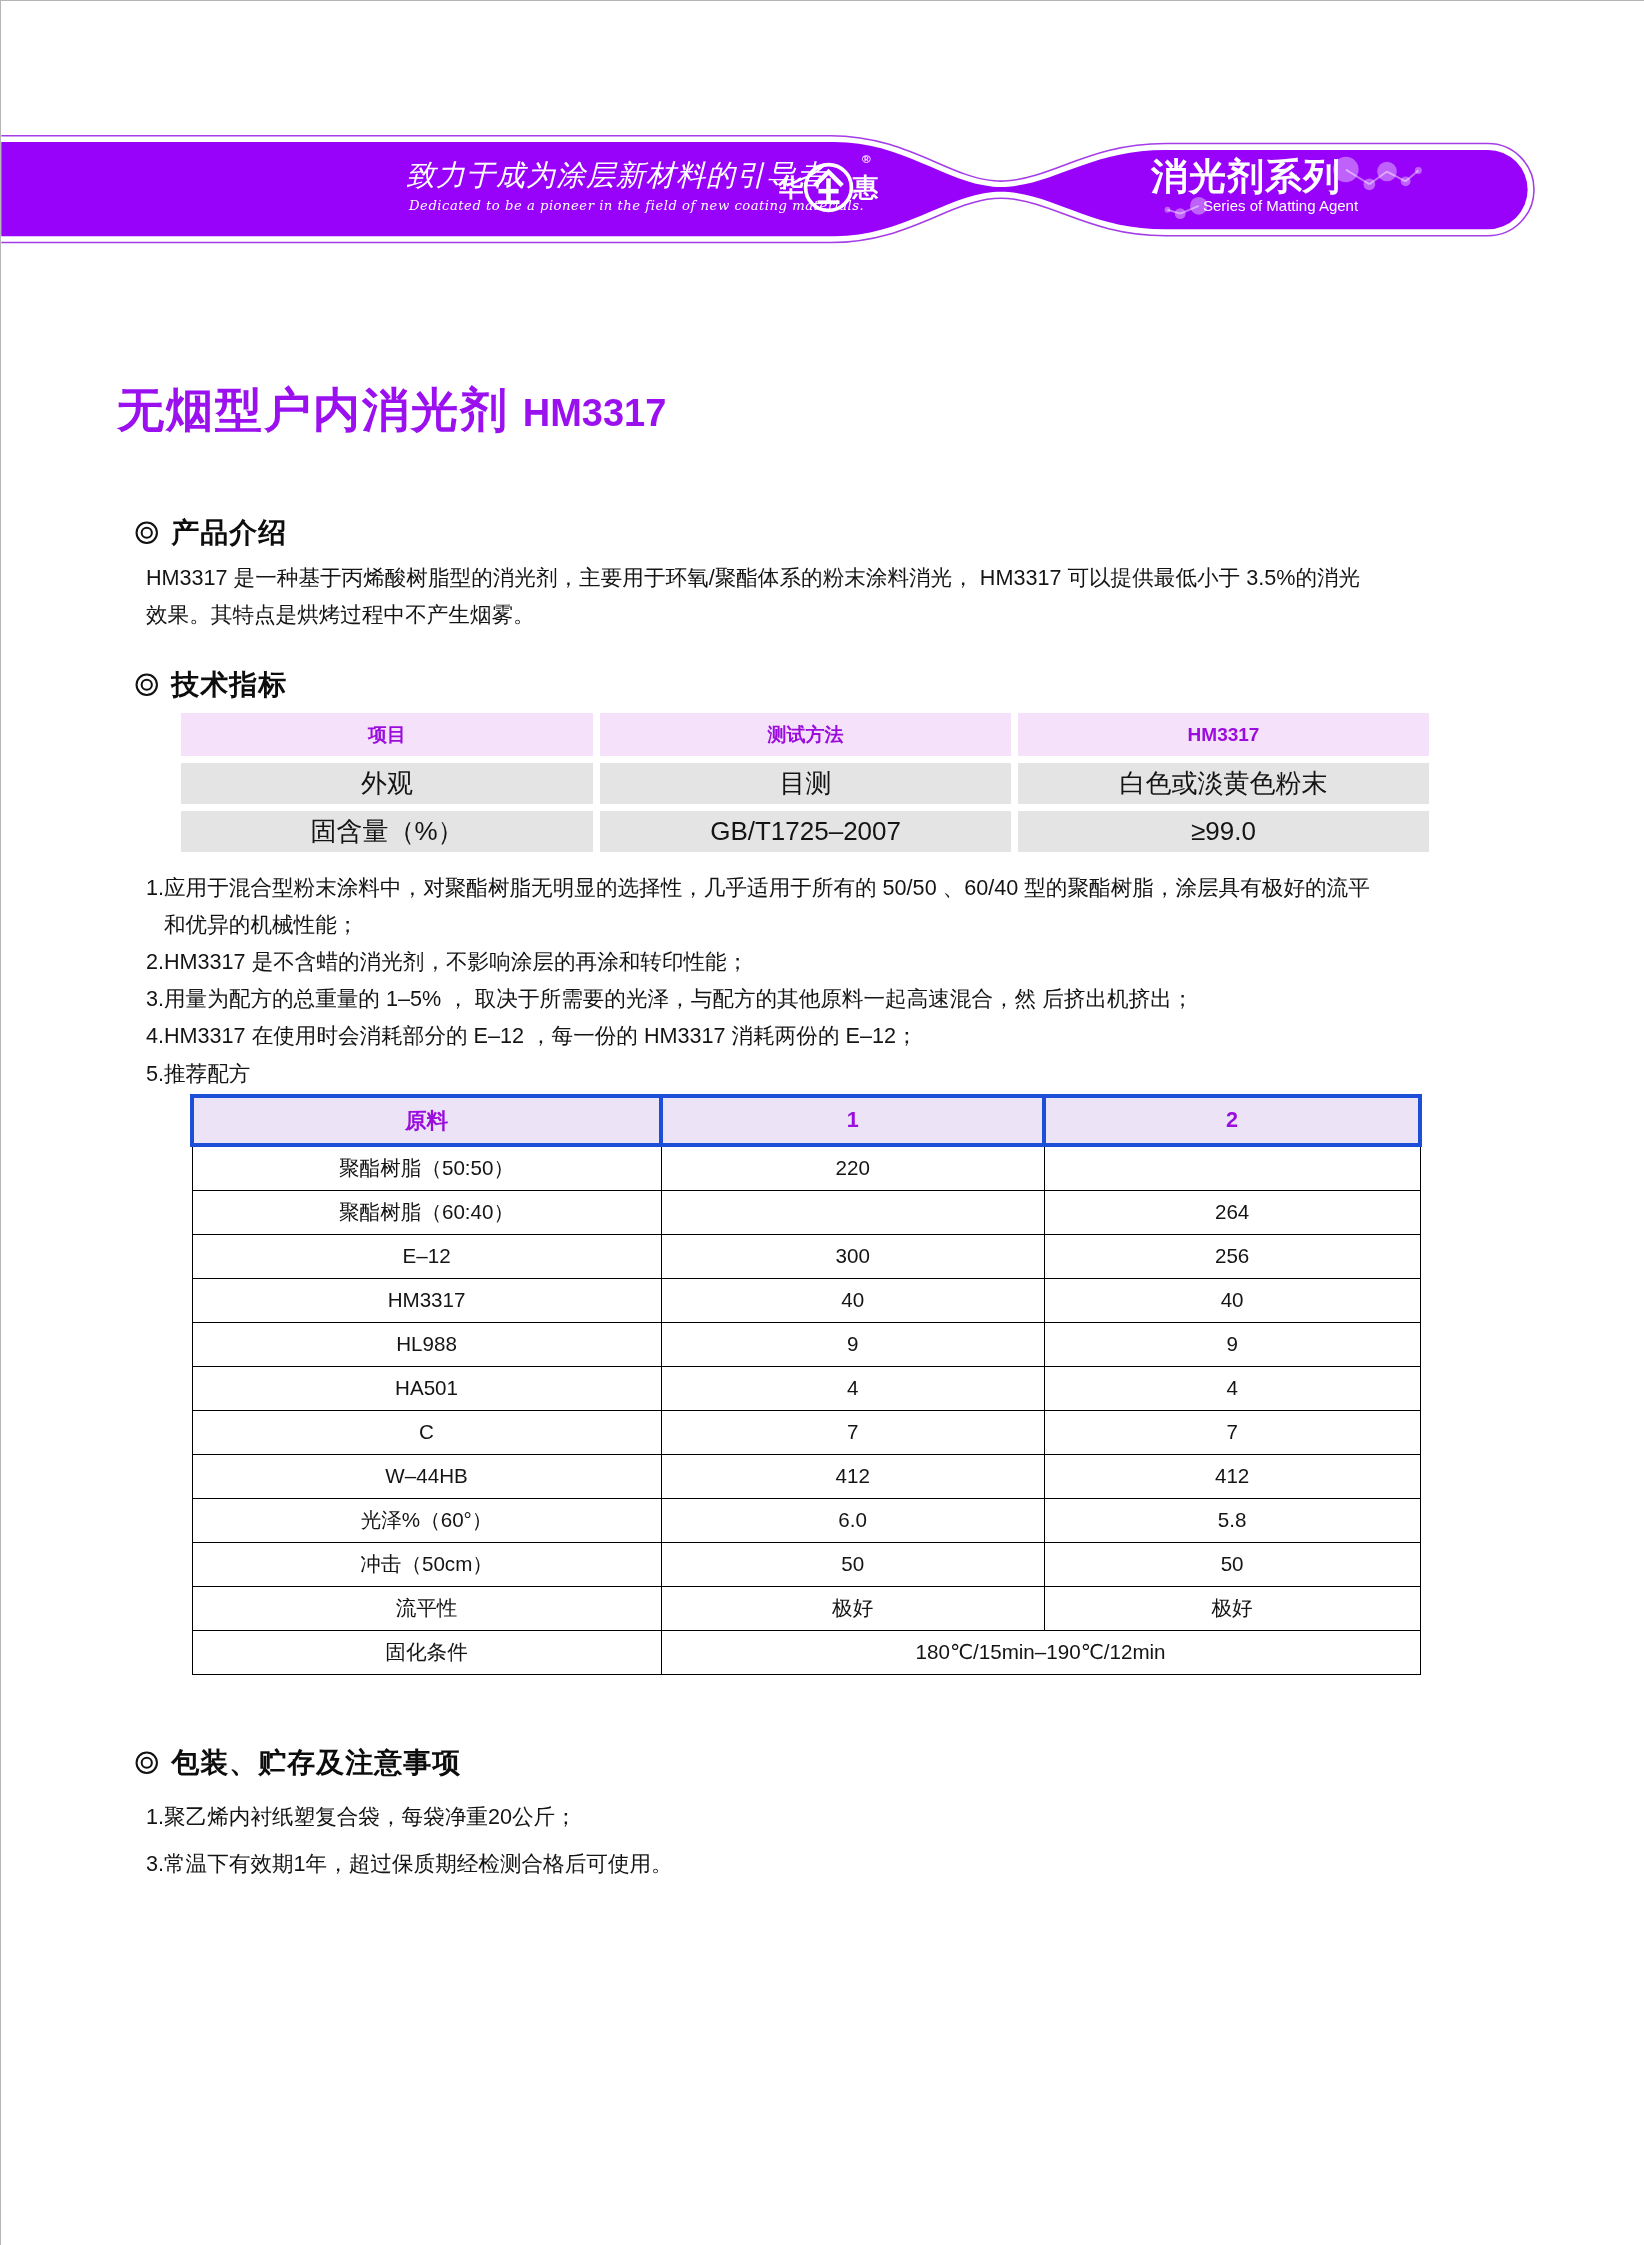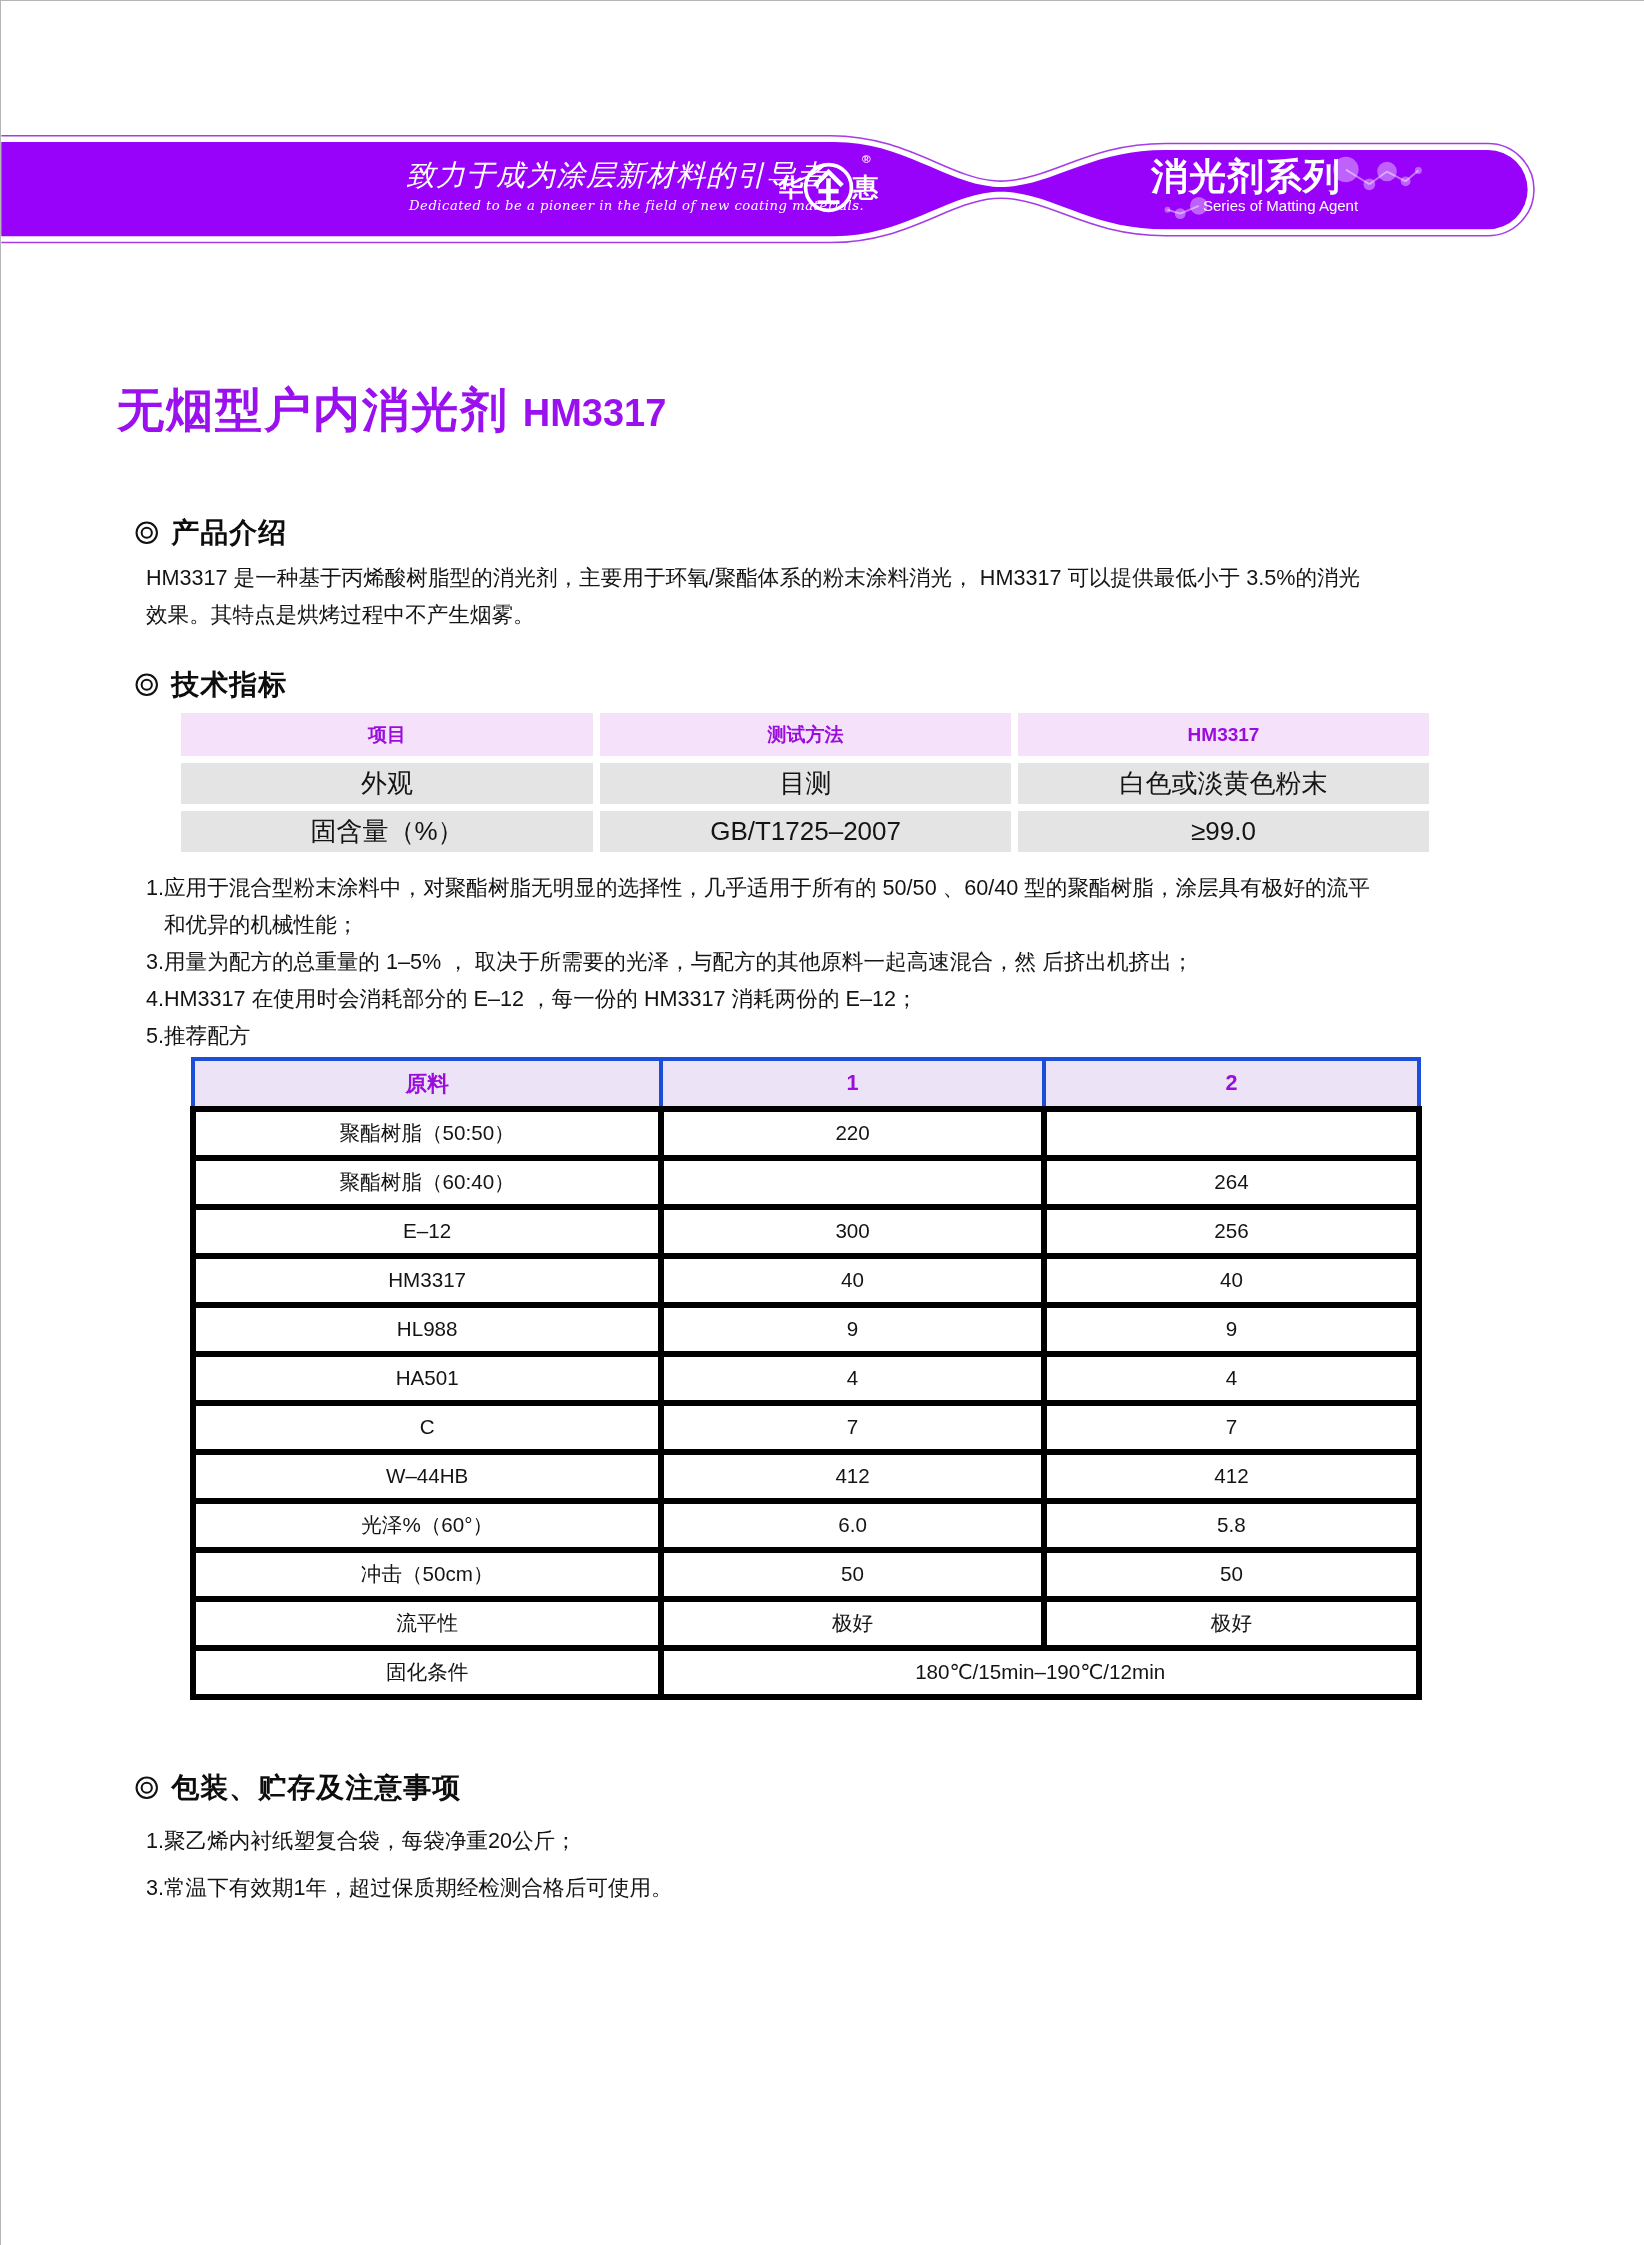--- a/index.html
+++ b/index.html
@@ -47,21 +47,21 @@
   table.spec-table th{background:#f5e1f9;color:#9a0ddd;font-size:19px;font-weight:bold;
                       height:41px;text-align:center;}
   table.spec-table td{background:#e4e4e4;color:#141414;font-size:26px;
                       height:39px;text-align:center;}
 
   
   table.formula-table{border-collapse:collapse;margin:2px 0 0 189px;width:1232px;table-layout:fixed;}
   table.formula-table th{background:#ece3f6;color:#9a0ddd;font-size:21.6px;font-weight:bold;
                          border:4px solid #1d4ed8;height:43px;text-align:center;}
   table.formula-table td{background:#fff;color:#141414;font-size:20.6px;
-                         border:6px solid #000000;height:41px;text-align:center;}
+                         border:1px solid #000000;height:41px;text-align:center;}
 
   .mt-specs{margin-top:34px;}
   .mt-app{margin-top:55px;}
   .mt-pack{margin-top:71px;}
   .mt-intro{margin-top:73px;}
 </style>
 </head>
 <body>
 
 <div class="page">
@@ -175,20 +175,21 @@
           <td>固含量（%）</td>
           <td>GB/T1725–2007</td>
           <td>≥99.0</td>
         </tr>
       </tbody>
   </table>
 
   <div class="num-list">
       <div class="li">1.应用于混合型粉末涂料中，对聚酯树脂无明显的选择性，几乎适用于所有的 50/50 、60/40 型的聚酯树脂，涂层具有极好的流平
    和优异的机械性能；</div>
+      <div class="li">2.HM3317 是不含蜡的消光剂，不影响涂层的再涂和转印性能；</div>
       <div class="li">3.用量为配方的总重量的 1–5% ， 取决于所需要的光泽，与配方的其他原料一起高速混合，然 后挤出机挤出；</div>
       <div class="li">4.HM3317 在使用时会消耗部分的 E–12 ，每一份的 HM3317 消耗两份的 E–12；</div>
       <div class="li">5.推荐配方</div>
     </div>
 
   <table class="formula-table">
     <colgroup>
         <col style="width:38.2%">
         <col style="width:31.2%">
         <col style="width:30.6%">

